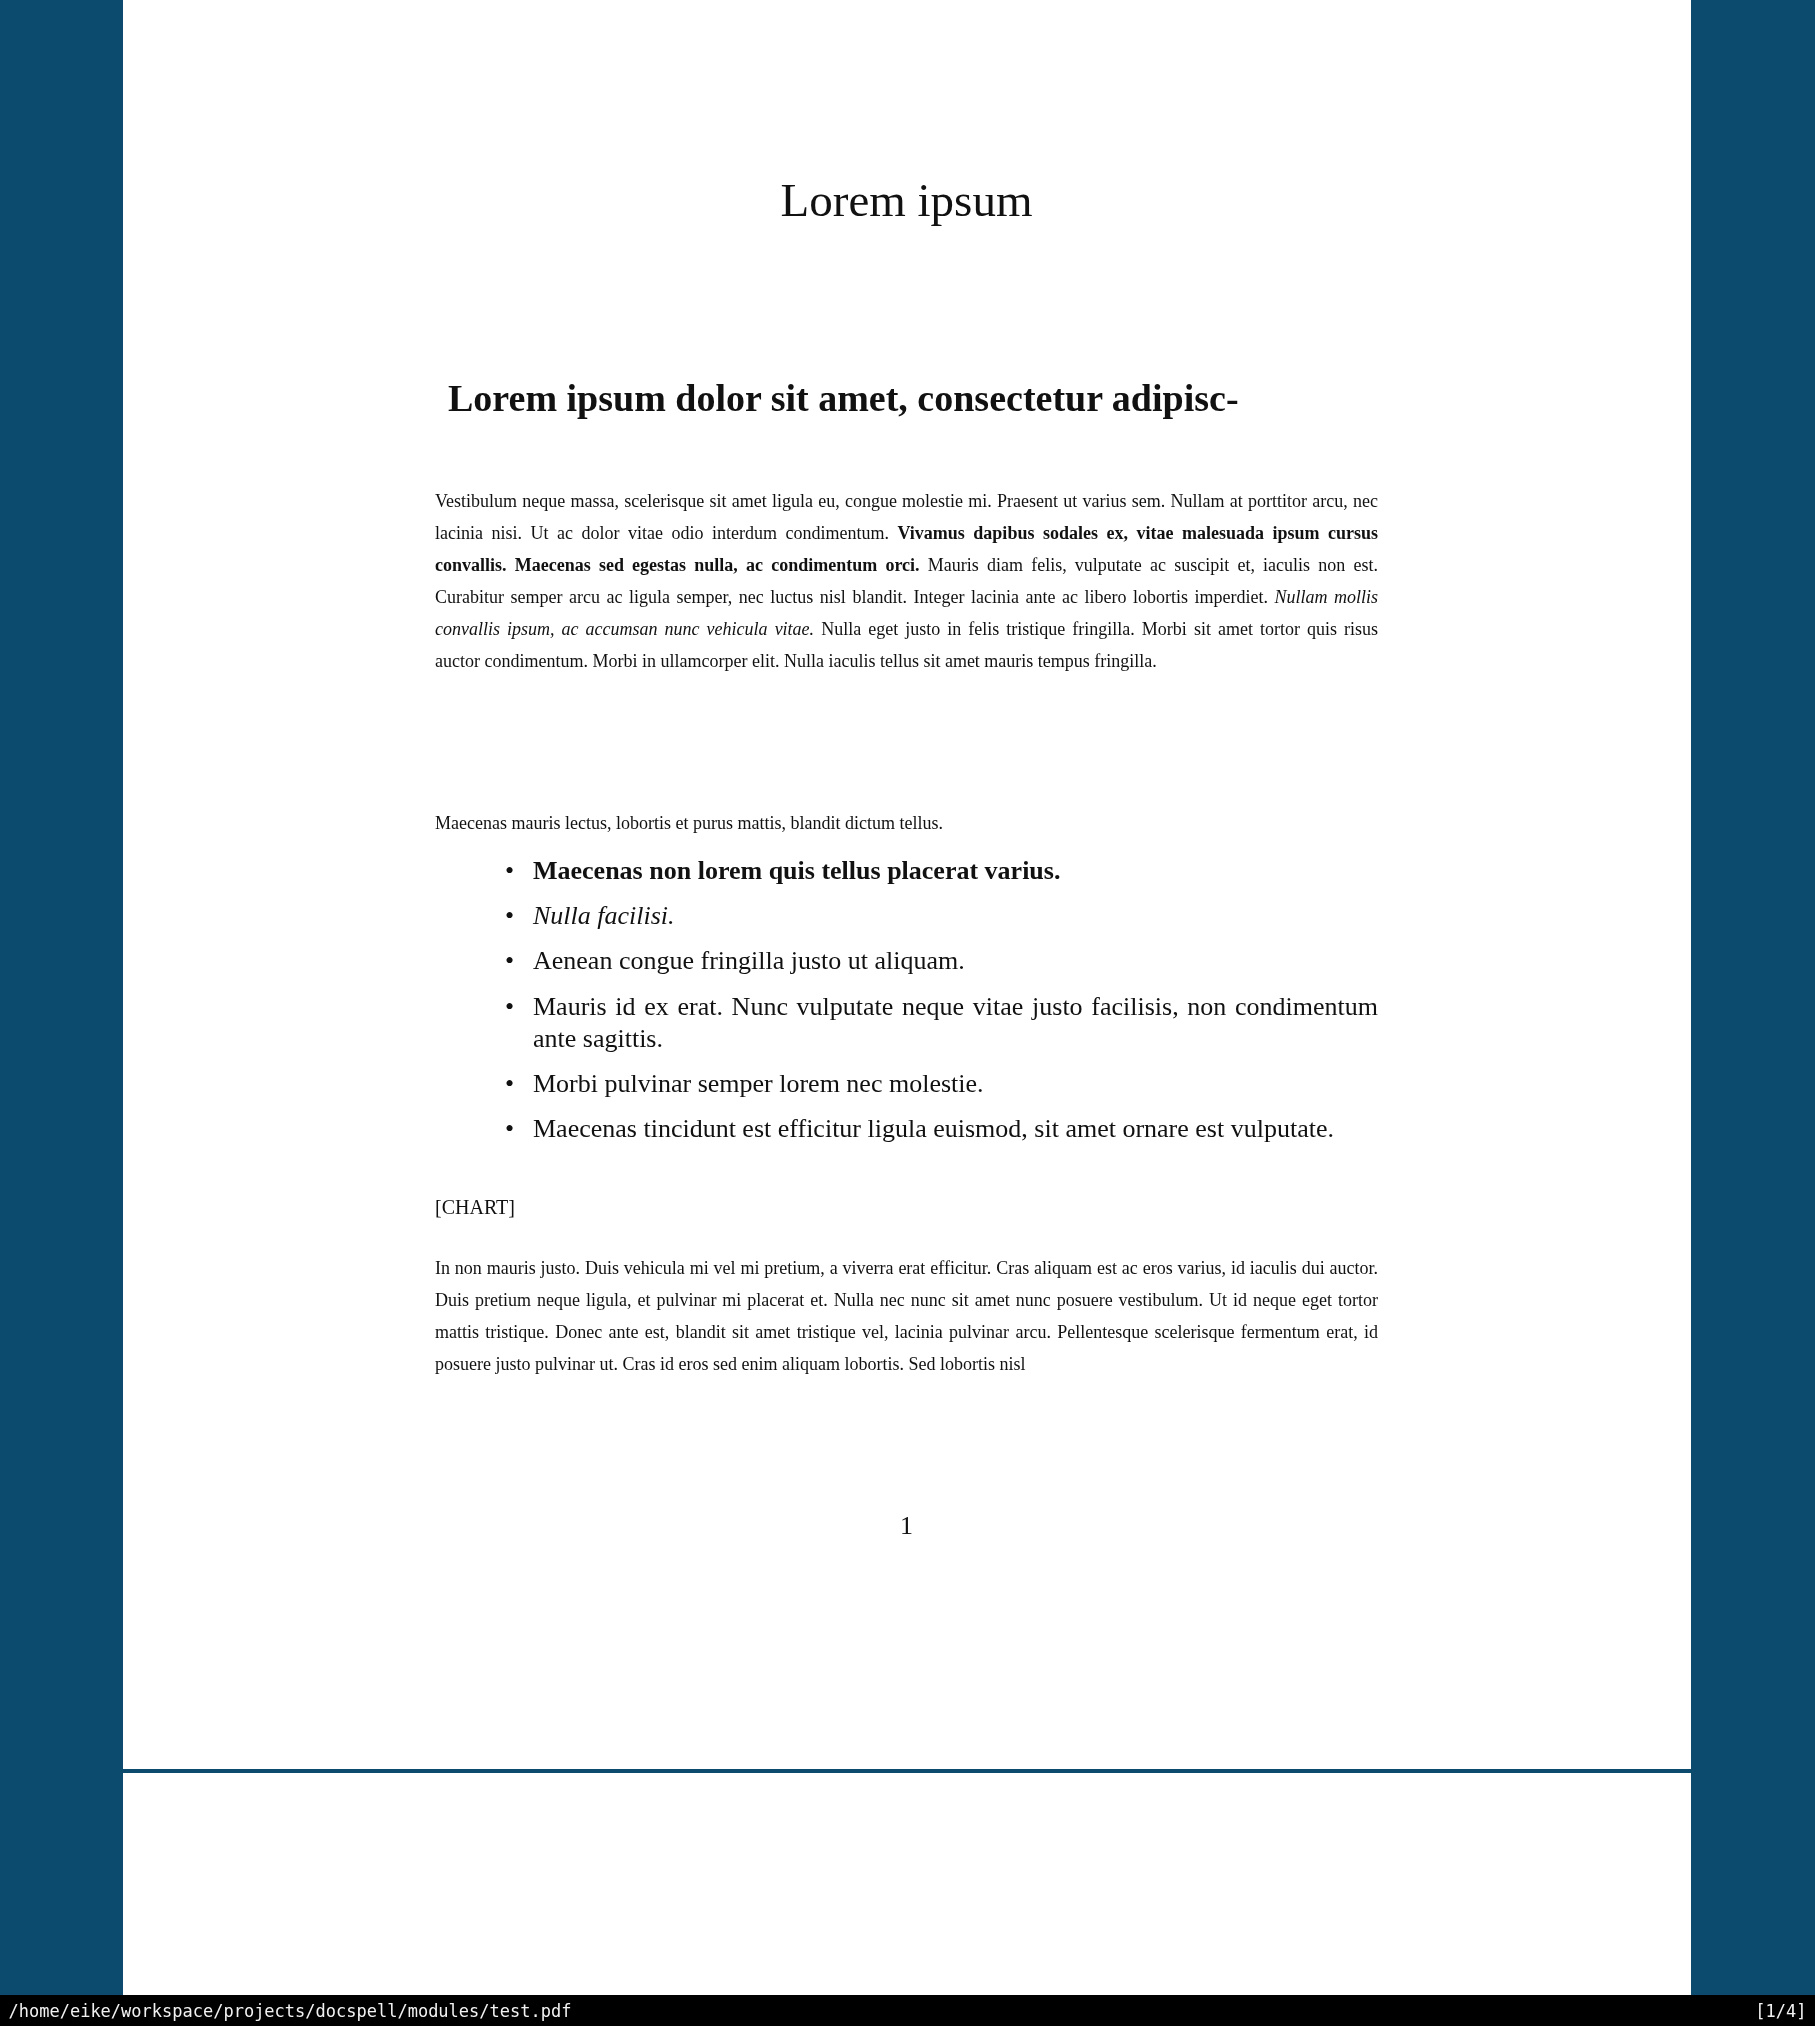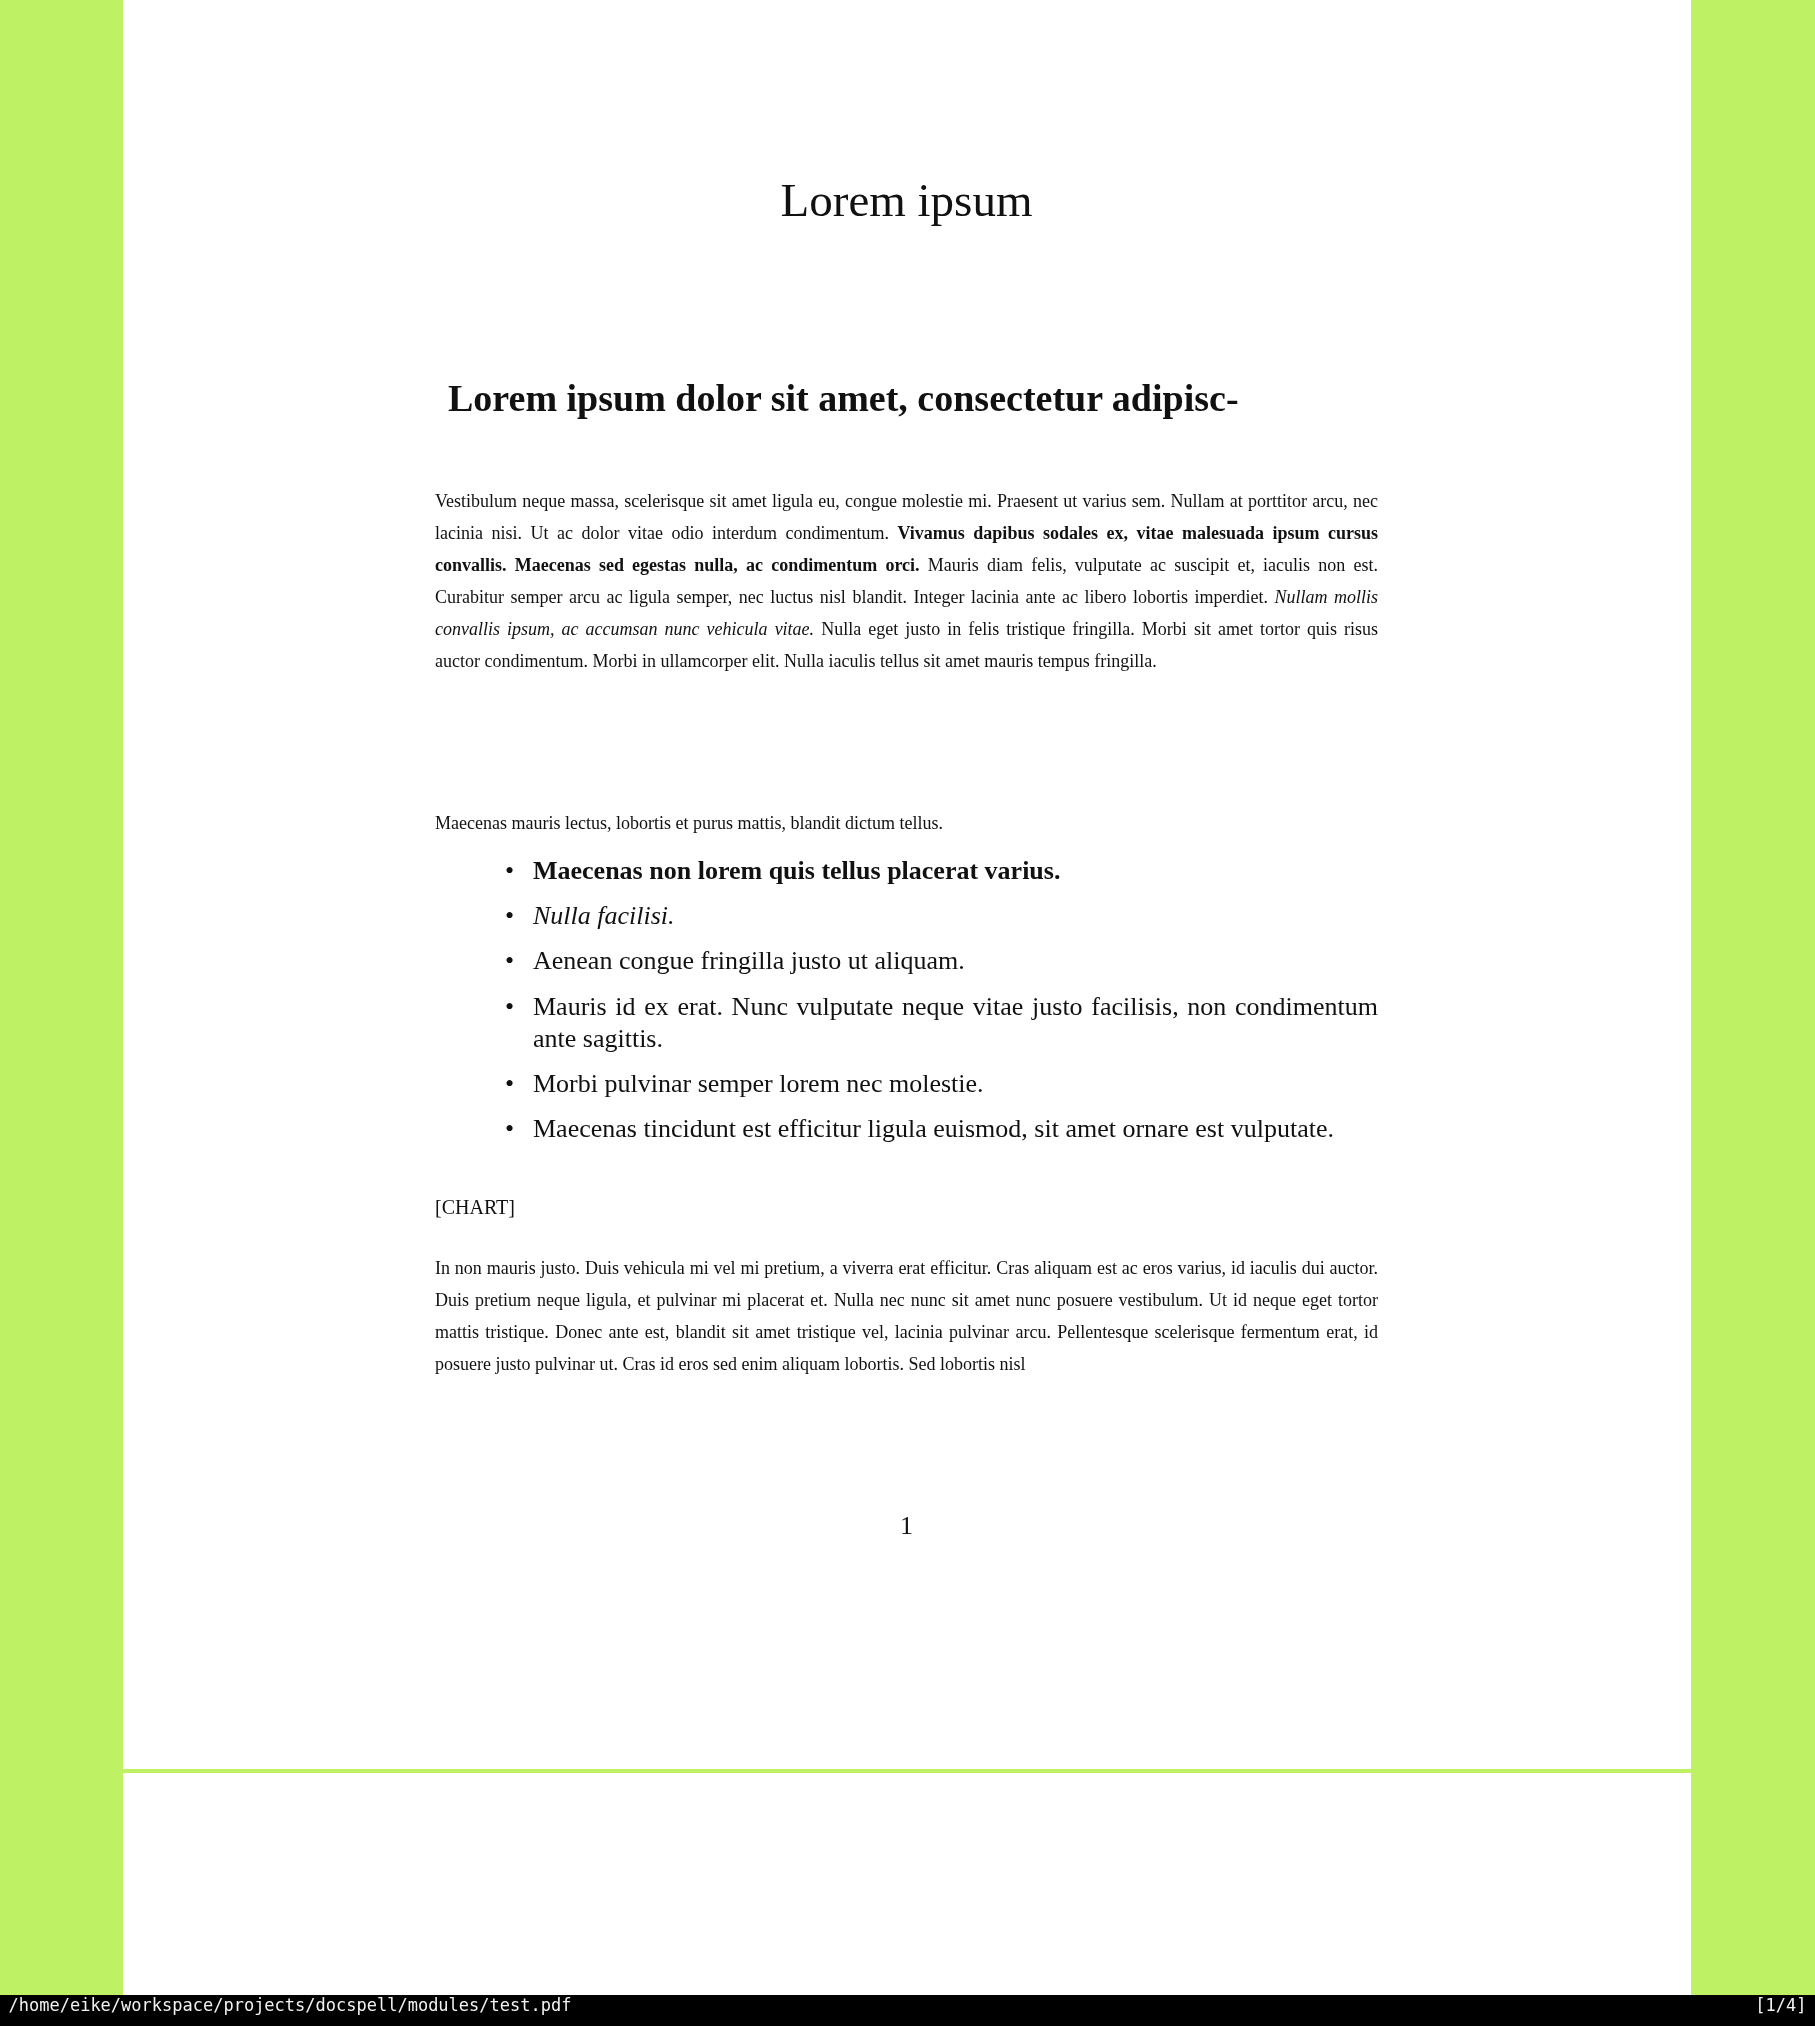--- a/index.html
+++ b/index.html
@@ -1,20 +1,20 @@
 <!DOCTYPE html>
 <html style="font-size:15px"><head>
 <meta charset="utf-8">
 <style>
   * { margin: 0; padding: 0; box-sizing: border-box; }
   html, body { width: 1815px; height: 2026px; }
   body { background: #000000; position: relative; overflow: hidden;
          font-family: "Liberation Serif", serif; }
 
-  .viewer { position: absolute; inset: 0; background: #bef264; }
+  .viewer { position: absolute; inset: 0; background: #0c4a6e; }
 
   .page { position: absolute; left: 123px; width: 1568px; background: #ffffff; }
   .page-1 { top: 0; height: 1769px; }
   .page-2 { top: 1773px; height: 254px; }
 
   .textcol { position: absolute; left: 312px; width: 943px; top: 0; height: 100%; color: #111111; }
 
   .doc-title { position: absolute; top: 172px; width: 100%; text-align: center;
                font-size: 47px; line-height: 1.2; }
 
@@ -36,21 +36,21 @@
   .bullet-item .marker { position: absolute; left: 70px; top: 0; }
 
   .chart-ph { position: absolute; top: 1191px; font-size: 20px; line-height: 32px; }
 
   .page-footer { position: absolute; top: 1510px; width: 100%; text-align: center;
                  font-size: 26px; line-height: 32px; }
 
   .statusbar { position: absolute; left: 0; right: 0; bottom: 0; height: 31px;
                background: #000000; color: #f2f2f2;
                font-family: "DejaVu Sans Mono", monospace; font-size: 17px;
-               display: flex; justify-content: space-between; 
+               display: flex; justify-content: space-between; align-items: center;
                padding: 0 8.5px; }
 </style>
 </head>
 <body>
 
 <div class="viewer">
 
   <div class="page page-1">
     <div class="textcol">
 

